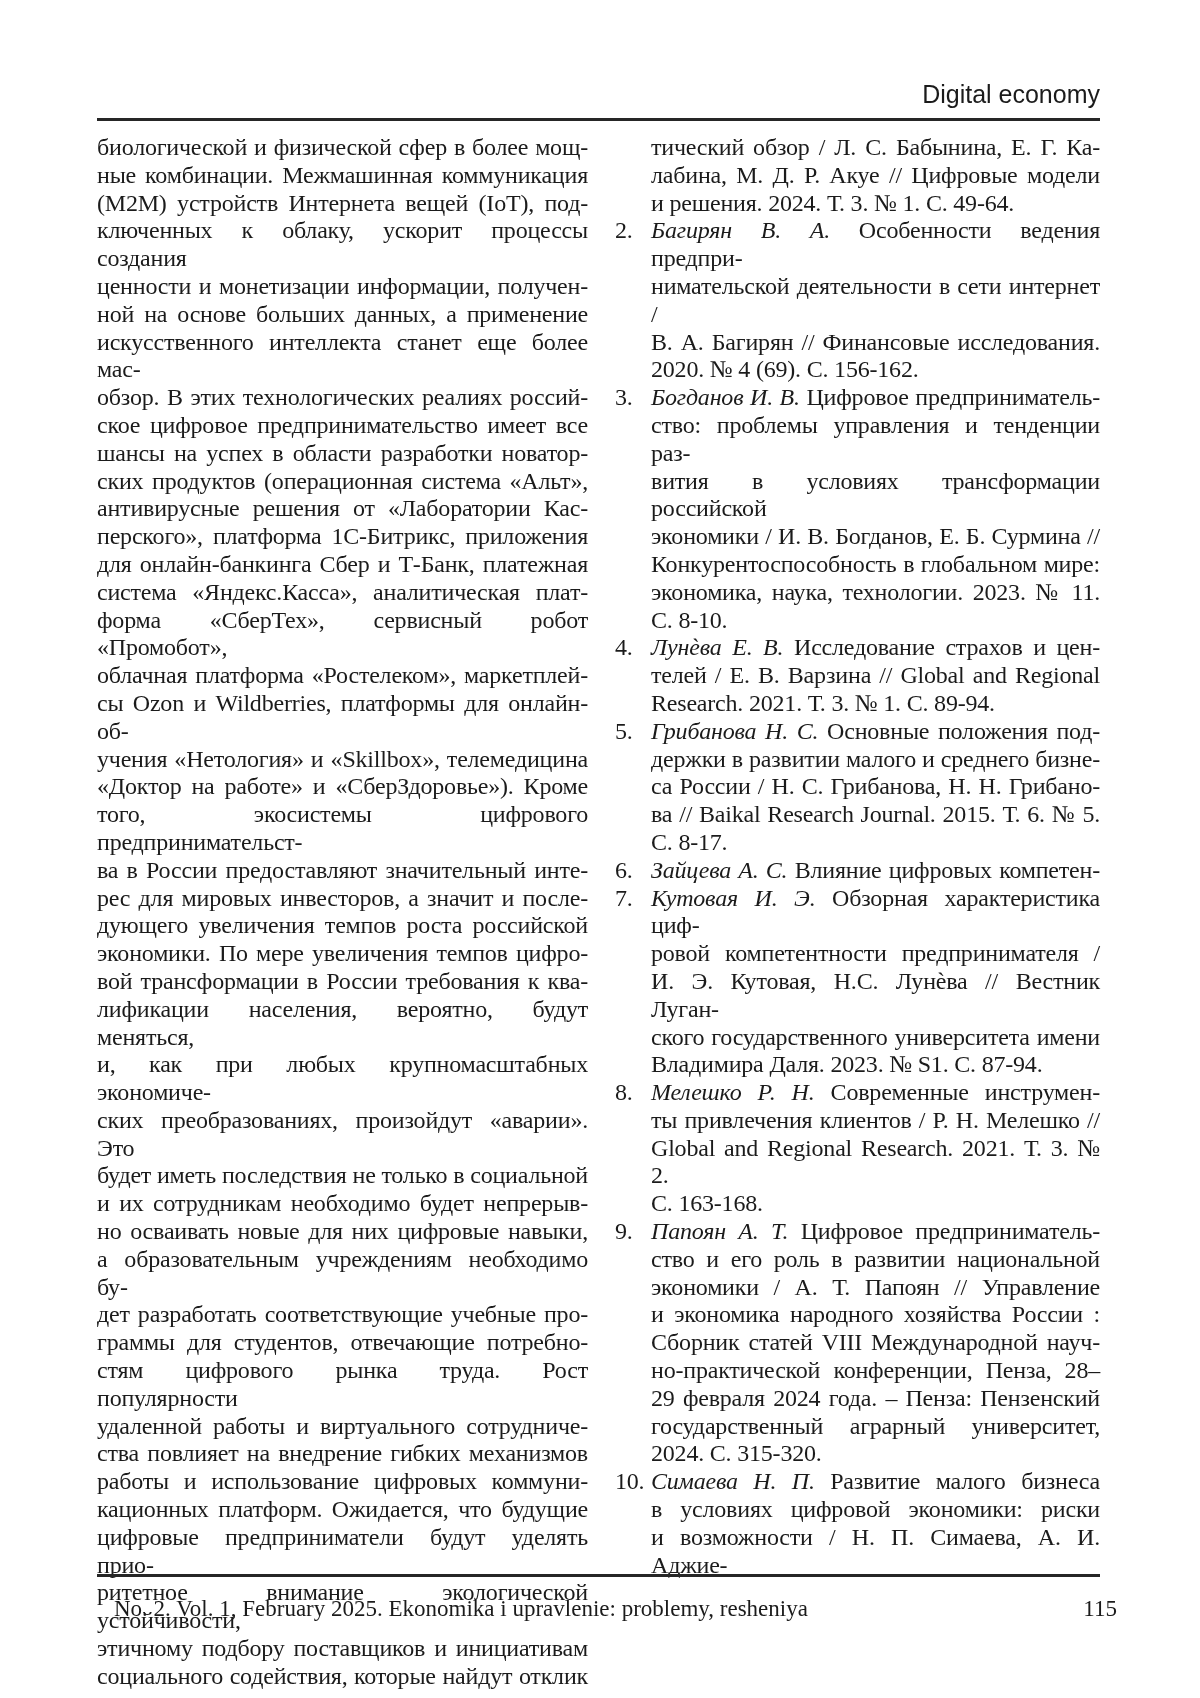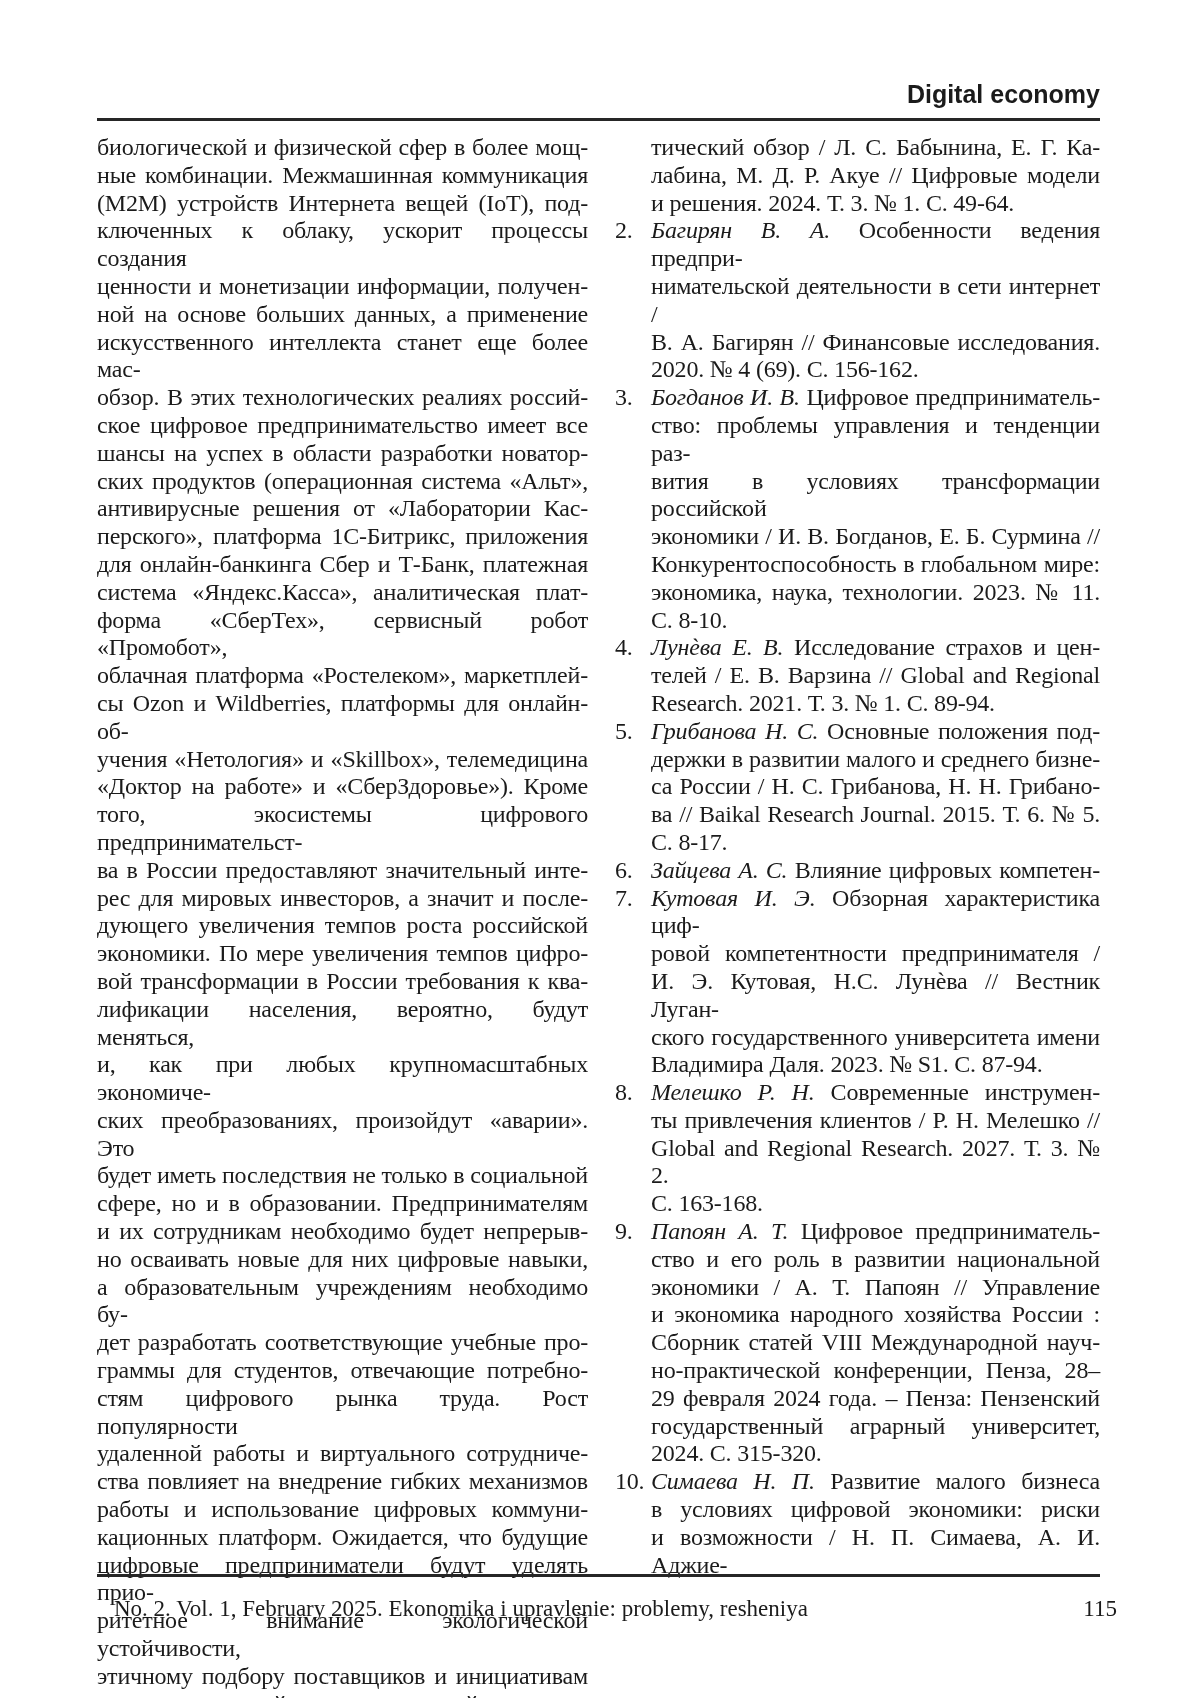--- a/index.html
+++ b/index.html
@@ -9,21 +9,21 @@
     background: #ffffff;
     color: #1b1b1b;
     font-family: "Liberation Serif", "DejaVu Serif", serif;
     position: relative;
     overflow: hidden;
   }
   .hdr-label {
     position: absolute; top: 80px; left: 97px; width: 1003px;
     text-align: right;
     font-family: "Liberation Sans", "DejaVu Sans", sans-serif;
-    font-weight: 700; font-size: 25px;
+    font-weight: 400; font-size: 25px;
   }
   .rule {
     position: absolute; left: 97px; width: 1003px; height: 3px;
     background: #262626;
   }
   .rule-top { top: 118px; }
   .rule-bottom { top: 1574px; }
 
   .col {
     position: absolute; top: 134px;
@@ -78,21 +78,20 @@
       <div class="jline stretch">того, экосистемы цифрового предпринимательст-</div>
       <div class="jline stretch">ва в России предоставляют значительный инте-</div>
       <div class="jline stretch">рес для мировых инвесторов, а значит и после-</div>
       <div class="jline stretch">дующего увеличения темпов роста российской</div>
       <div class="jline stretch">экономики. По мере увеличения темпов цифро-</div>
       <div class="jline stretch">вой трансформации в России требования к ква-</div>
       <div class="jline stretch">лификации населения, вероятно, будут меняться,</div>
       <div class="jline stretch">и, как при любых крупномасштабных экономиче-</div>
       <div class="jline stretch">ских преобразованиях, произойдут «аварии». Это</div>
       <div class="jline stretch">будет иметь последствия не только в социальной</div>
-      <div class="jline stretch">сфере, но и в образовании. Предпринимателям</div>
       <div class="jline stretch">и их сотрудникам необходимо будет непрерыв-</div>
       <div class="jline stretch">но осваивать новые для них цифровые навыки,</div>
       <div class="jline stretch">а образовательным учреждениям необходимо бу-</div>
       <div class="jline stretch">дет разработать соответствующие учебные про-</div>
       <div class="jline stretch">граммы для студентов, отвечающие потребно-</div>
       <div class="jline stretch">стям цифрового рынка труда. Рост популярности</div>
       <div class="jline stretch">удаленной работы и виртуального сотрудниче-</div>
       <div class="jline stretch">ства повлияет на внедрение гибких механизмов</div>
       <div class="jline stretch">работы и использование цифровых коммуни-</div>
       <div class="jline stretch">кационных платформ. Ожидается, что будущие</div>
@@ -172,21 +171,21 @@
         <div class="jline stretch">ского государственного университета имени</div>
         <div class="jline">Владимира Даля. 2023. № S1. С. 87-94.</div>
       </div>
   </div>
 
   <div class="ref">
     <span class="ref-num">8.</span>
     <div class="jline stretch"><i class="ref-author">Мелешко Р. Н.</i><span> Современные инструмен-</span></div>
     <div>
         <div class="jline stretch">ты привлечения клиентов / Р. Н. Мелешко //</div>
-        <div class="jline stretch">Global and Regional Research. 2027. Т. 3. № 2.</div>
+        <div class="jline stretch">Global and Regional Research. 2021. Т. 3. № 2.</div>
         <div class="jline">С. 163-168.</div>
       </div>
   </div>
 
   <div class="ref">
     <span class="ref-num">9.</span>
     <div class="jline stretch"><i class="ref-author">Папоян А. Т.</i><span> Цифровое предприниматель-</span></div>
     <div>
         <div class="jline stretch">ство и его роль в развитии национальной</div>
         <div class="jline stretch">экономики / А. Т. Папоян // Управление</div>

